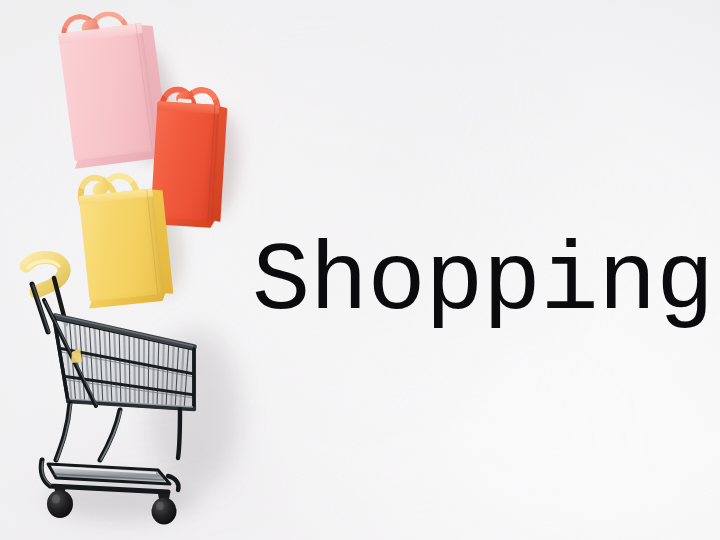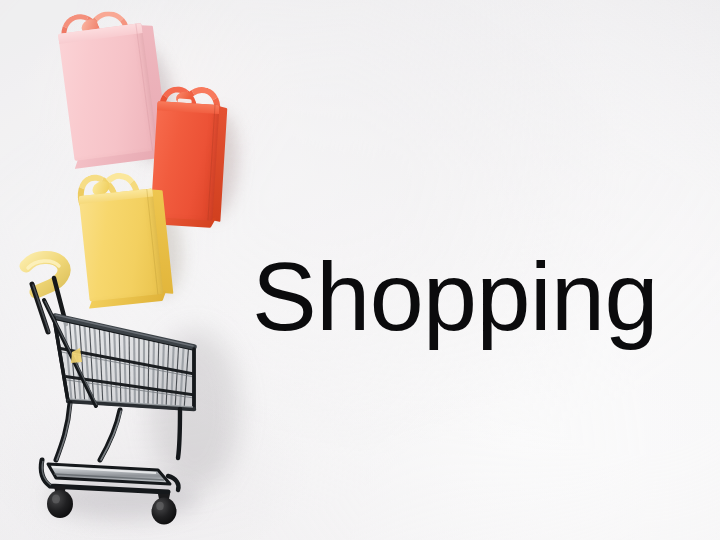--- a/index.html
+++ b/index.html
@@ -196,22 +196,22 @@
     display: block;
     width: 100%;
     height: 100%;
     overflow: visible;
   }
 
   
   #title {
     position: absolute;
     left: 252px;
-    top: 248px;
-    font-family: Liberation Sans, sans-serif;
+    top: 234px;
+    font-family: Liberation Mono, monospace;
     font-size: 97px;
     line-height: 1.0;
     font-weight: 400;
     color: #0b0b0d;
     letter-spacing: -0.5px;
     white-space: nowrap;
   }
 </style>
 </head>
 <body>

